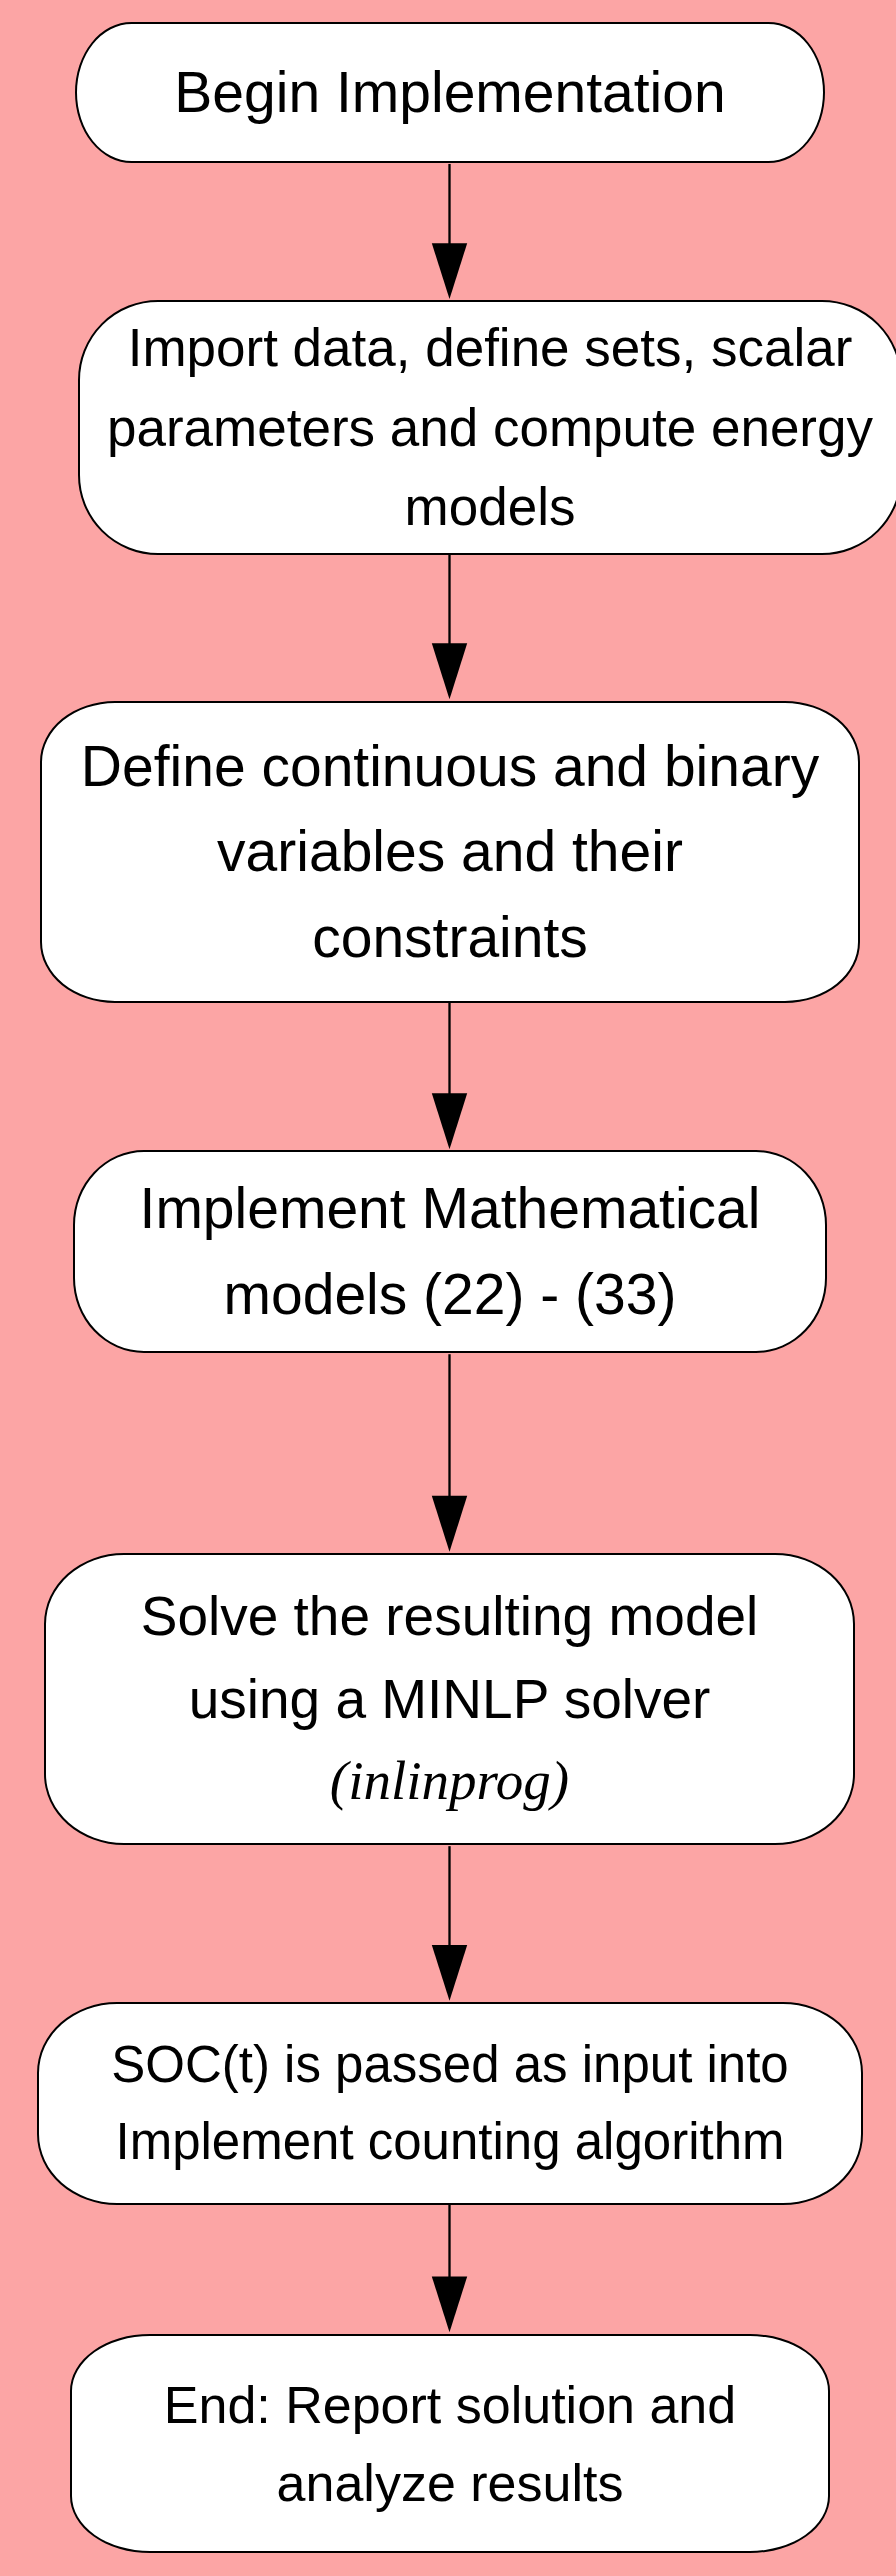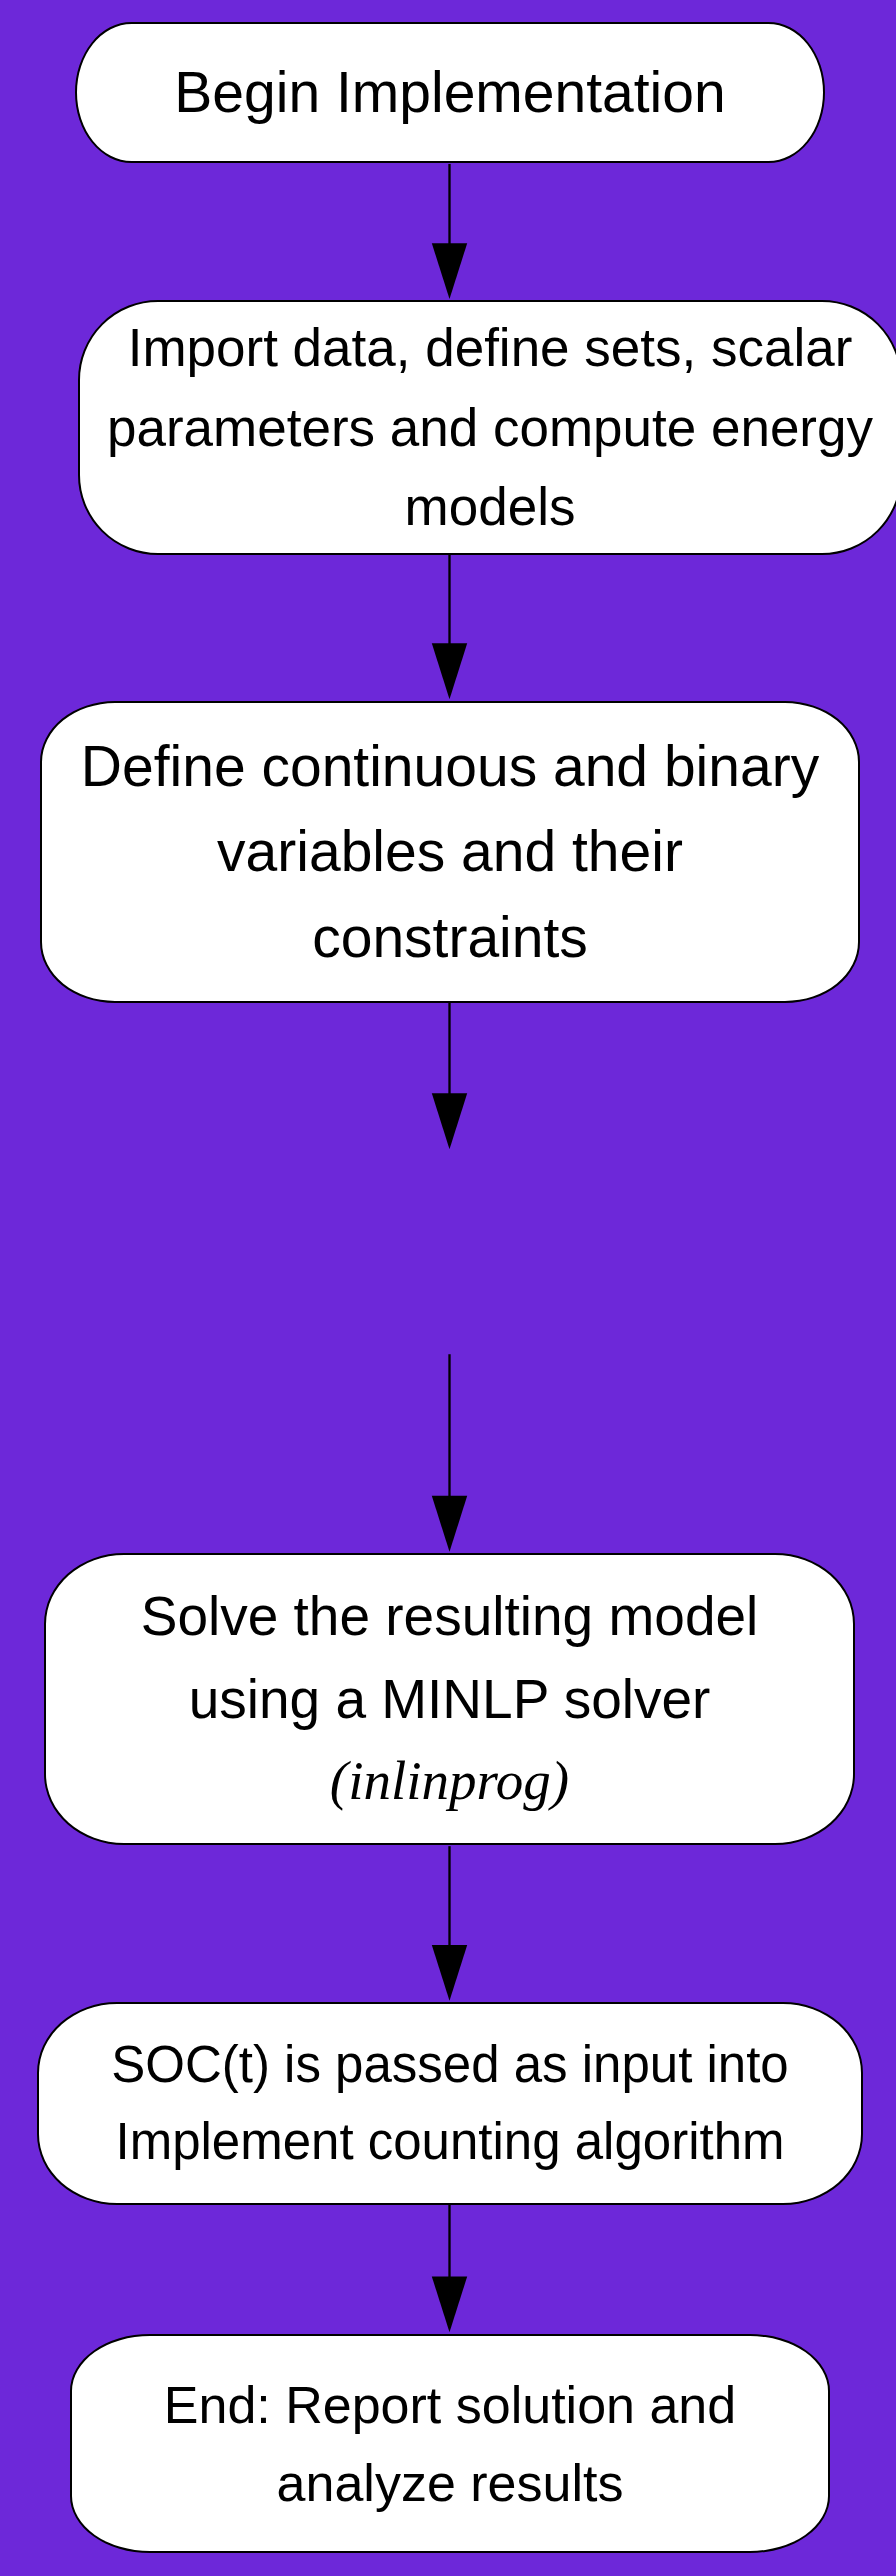--- a/index.html
+++ b/index.html
@@ -4,21 +4,21 @@
 <style>
   html, body {
     margin: 0;
     padding: 0;
     background: #ffffff;
   }
   #canvas {
     position: relative;
     width: 897px;
     height: 2576px;
-    background: #6d28d9;
+    background: #fca5a5;
     font-family: "Liberation Sans", sans-serif;
     color: #000000;
     overflow: hidden;
   }
   .node {
     position: absolute;
     box-sizing: border-box;
     border: 2.8px solid #000000;
     background: #ffffff;
     display: flex;
@@ -86,20 +86,24 @@
     <span class="line">Define continuous and binary</span>
     <span class="line">variables and their</span>
     <span class="line">constraints</span>
   </div>
 
   <svg class="arrow" id="a3" width="41" height="148" viewBox="0 0 44 157">
     <line x1="22" y1="0" x2="22" y2="101" stroke="#000000" stroke-width="2.5"></line>
     <polygon points="3,97 41,97 22,157" fill="#000000"></polygon>
   </svg>
 
+  <div class="node" id="n-impl">
+    <span class="line">Implement Mathematical</span>
+    <span class="line">models (22) - (33)</span>
+  </div>
 
   <svg class="arrow" id="a4" width="41" height="200" viewBox="0 0 44 212">
     <line x1="22" y1="0" x2="22" y2="156" stroke="#000000" stroke-width="2.5"></line>
     <polygon points="3,152 41,152 22,212" fill="#000000"></polygon>
   </svg>
 
   <div class="node" id="n-solve">
     <span class="line">Solve the resulting model</span>
     <span class="line">using a MINLP solver</span>
     <span class="line italic">(inlinprog)</span>

